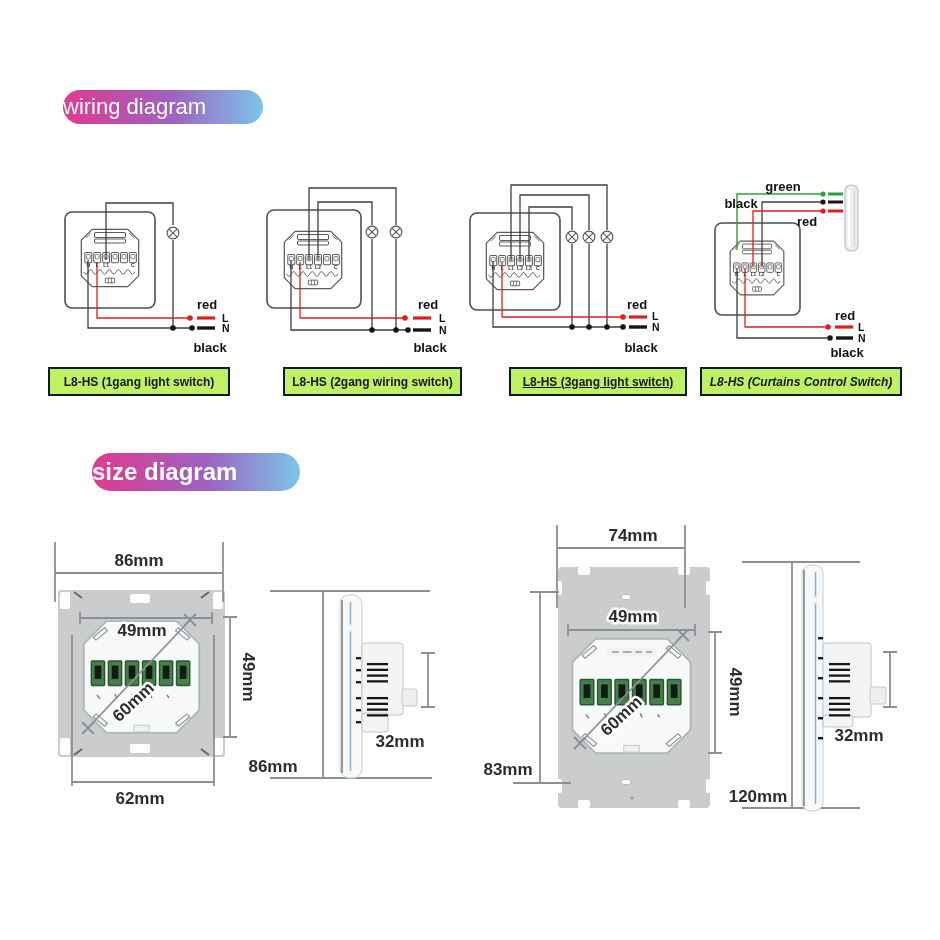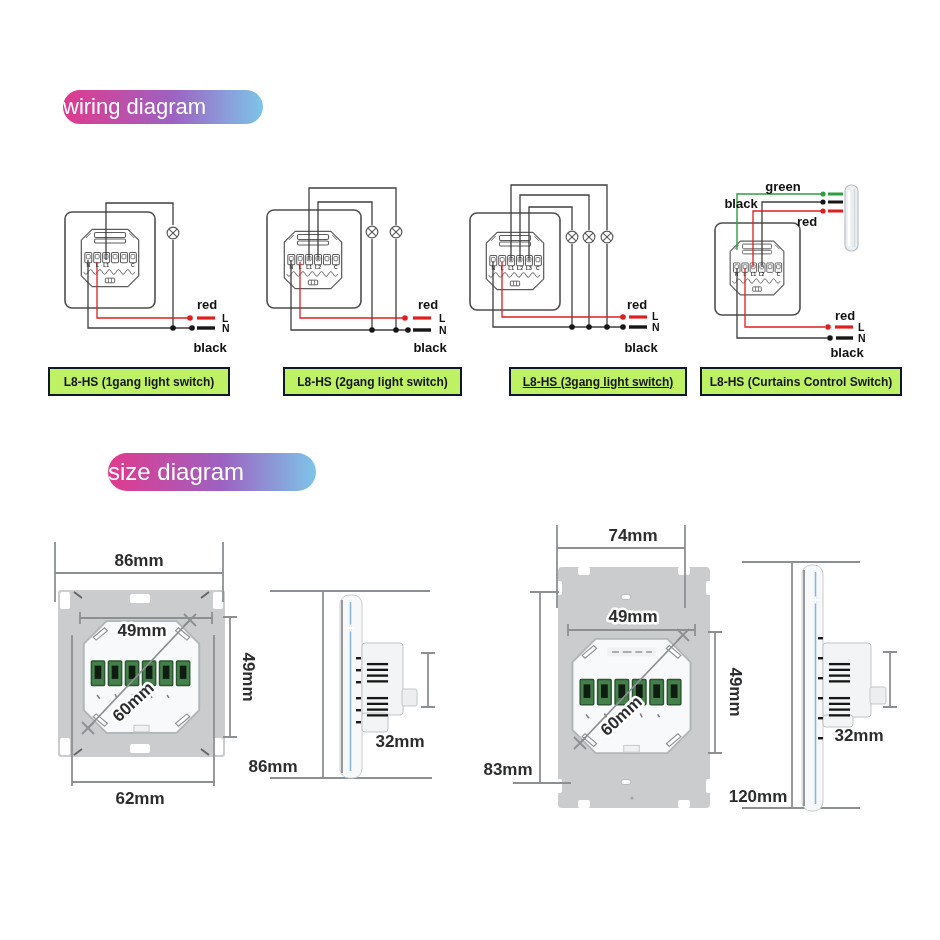--- a/index.html
+++ b/index.html
@@ -2,28 +2,28 @@
 <html><head>
 <meta charset="utf-8">
 <style>
   html,body{margin:0;padding:0;background:#fff;}
   #stage{position:relative;width:940px;height:940px;background:#ffffff;overflow:hidden;
          font-family:"Liberation Sans",sans-serif;}
   .pill{position:absolute;display:flex;align-items:center;justify-content:flex-start;
         color:#fff;background:linear-gradient(90deg,#e03a8d 0%,#9d62c2 55%,#7dc5e9 100%);
         font-family:"Liberation Sans",sans-serif;}
   #wiring-pill{left:63px;top:90px;width:200px;height:34px;border-radius:17px;font-size:22px;}
-  #size-pill{left:108px;top:453px;width:208px;height:38px;border-radius:19px;font-size:24px;}
+  #size-pill{left:92px;top:453px;width:208px;height:38px;border-radius:19px;font-size:24px;font-weight:bold;}
   .caption{position:absolute;height:25px;border:2px solid #0f172a;background:#bef264;
            display:flex;align-items:center;justify-content:center;
            font-weight:bold;font-size:12px;color:#161616;white-space:nowrap;}
   #cap1{left:48px;top:367px;width:178px;}
   #cap2{left:283px;top:367px;width:175px;}
   #cap3{left:509px;top:367px;width:174px;text-decoration:underline;}
-  #cap4{left:700px;top:367px;width:198px;}
+  #cap4{left:700px;top:367px;width:198px;font-style:italic;}
   svg{position:absolute;overflow:visible;}
   .wire{fill:none;stroke:#3f3f3f;stroke-width:1.3px;}
   .wire-red{fill:none;stroke:#df1f1f;stroke-width:1.3px;}
   .wire-green{fill:none;stroke:#2f9e41;stroke-width:1.4px;}
   .dimline{fill:none;stroke:#8d9093;stroke-width:1.8px;}
   .dim{font:bold 17px "Liberation Sans",sans-serif;fill:#2b2d2f;}
   .halo{paint-order:stroke;stroke:#ffffff;stroke-width:5px;stroke-linejoin:round;}
   .wlabel{font:bold 13px "Liberation Sans",sans-serif;fill:#111;}
   .wlabel-sm{font:bold 10.5px "Liberation Sans",sans-serif;fill:#111;}
   .tlabel{font:bold 5px "Liberation Sans",sans-serif;fill:#333;}
@@ -251,21 +251,21 @@
     <text class="wlabel" text-anchor="middle" x="150" y="150">red</text>
     <text class="wlabel-sm" x="163" y="161">L</text>
     <text class="wlabel-sm" x="163" y="172">N</text>
     <text class="wlabel" text-anchor="middle" x="152" y="187">black</text>
   </svg>
 
   <div id="cap1" class="caption">
       <span>L8-HS (1gang light switch)</span>
     </div>
   <div id="cap2" class="caption">
-      <span>L8-HS (2gang light switch)</span>
+      <span>L8-HS (2gang wiring switch)</span>
     </div>
   <div id="cap3" class="caption">
       <span>L8-HS (3gang light switch)</span>
     </div>
   <div id="cap4" class="caption">
       <span>L8-HS (Curtains Control Switch)</span>
     </div>
 
   <svg style="left:30px;top:520px" width="420" height="300" viewBox="0 0 420 300">
 

